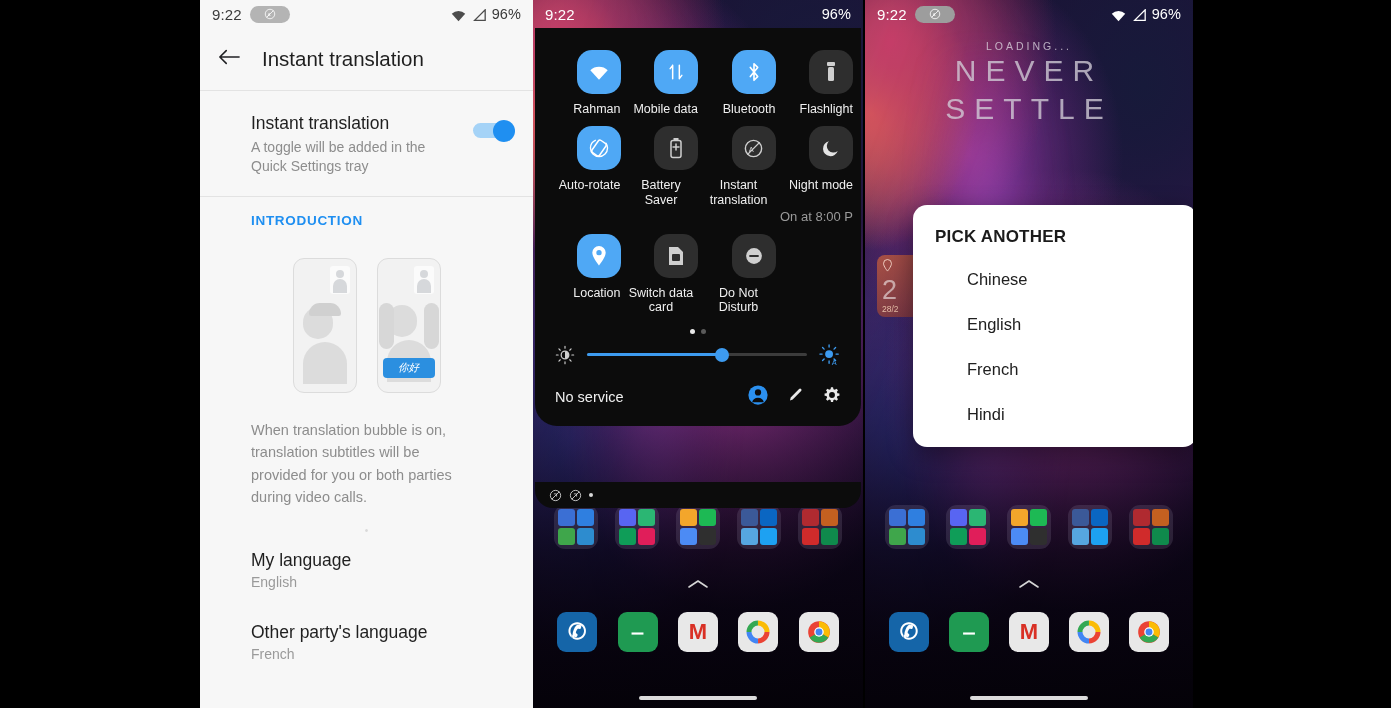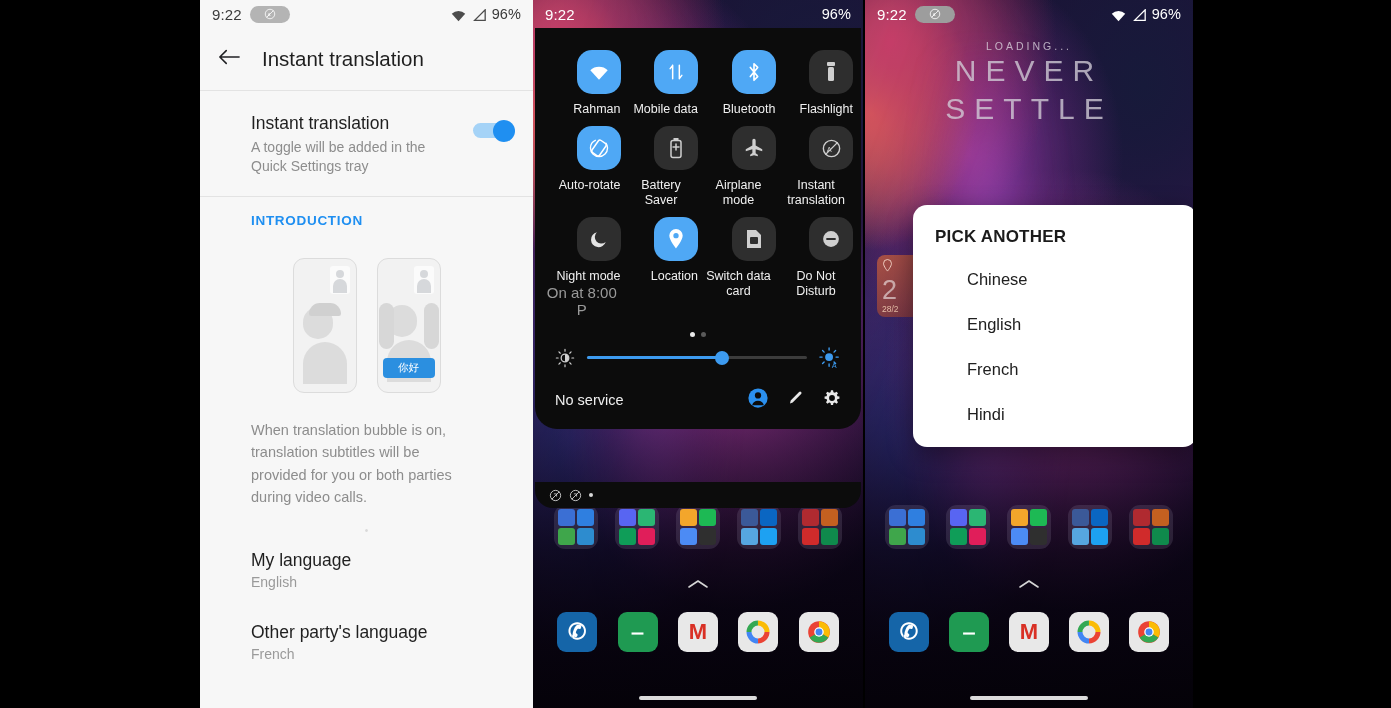--- a/index.html
+++ b/index.html
@@ -49,21 +49,21 @@
     position:absolute; left:0; top:3px; width:38px; height:15px; border-radius:8px;
     background:#a5d3f7;
   }
   .switch .knob {
     position:absolute; right:0; top:0; width:22px; height:22px; border-radius:50%;
     background:#1f8ff1;
   }
 
   .section-label { padding: 16px 18px 12px 51px; font-size:13.5px; letter-spacing:.7px; color:#1f8ff1; font-weight:700; }
 
-  .illus { display:flex; justify-content:center; gap: 20px; padding: 18px 0 0 0; }
+  .illus { display:flex; justify-content:center; gap: 20px; padding: 18px 0 0 0; font-style: italic; }
   .phone-card {
     width:64px; height:135px; border:1.4px solid #dcdcdc; border-radius:11px;
     background:#f2f2f2; position:relative; overflow:hidden;
   }
   .pip { position:absolute; right:6px; top:7px; width:20px; height:28px; border-radius:3px; background:#fbfbfb; overflow:hidden;}
   .pip .head { position:absolute; left:50%; top:4px; transform:translateX(-50%); width:8px; height:8px; border-radius:50%; background:#d6d8db;}
   .pip .body { position:absolute; left:50%; top:13px; transform:translateX(-50%); width:14px; height:14px; border-radius:7px 7px 0 0; background:#d6d8db;}
   .av { position:absolute; left:50%; transform:translateX(-50%); }
   .av .h { width:30px; height:32px; border-radius:15px; background:#dcdcdc; }
   .av .b { width:44px; height:42px; border-radius:22px 22px 0 0; background:#dcdcdc; margin-top:3px;}
@@ -118,21 +118,21 @@
     padding: 22px 8px 12px 8px;
   }
   .qs-grid { display:grid; grid-template-columns: repeat(4,1fr); row-gap: 10px; }
   .tile { display:flex; flex-direction:column; align-items:flex-end; }
   .tile .bub {
     width:44px; height:44px; border-radius: 15px; display:flex; align-items:center; justify-content:center;
   }
   .tile .bub.on { background:#4fa8f5; }
   .tile .bub.off { background:#2e2e2e; }
   .tile .lbl { margin-top:8px; font-size:12.5px; color:#f0f0f0; text-align:center; line-height:1.15; max-width: 74px;}
-  .tile .sub { font-size:15px; color:#9a9a9a; text-align:center; margin-top:0; }
+  .tile .sub { font-size:13px; color:#9a9a9a; text-align:center; margin-top:16px; }
 
   .pagedots { display:flex; justify-content:center; gap:6px; padding: 14px 0 6px 0; }
   .pagedots i { width:5px; height:5px; border-radius:50%; background:#5a5a5a; display:block; }
   .pagedots i.act { background:#e9e9e9; }
 
   .bright { display:flex; align-items:center; gap:12px; padding: 4px 12px 6px 12px; }
   .bright .bar { flex:1; position:relative; height:3px; border-radius:2px; background:#3c3c3c; }
   .bright .fill { position:absolute; left:0; top:0; height:3px; border-radius:2px; background:#3d9bf0; width:60%; }
   .bright .knob { position:absolute; top:-5.5px; left:58%; width:14px; height:14px; border-radius:50%; background:#3d9bf0; }
 
@@ -424,28 +424,20 @@
           <div class="bub off">
             <svg width="14" height="22" viewBox="0 0 14 22">
                 <rect x="4.5" y="1" width="5" height="2" fill="#cfcfcf"></rect>
                 <rect x="2" y="3.5" width="10" height="17" rx="2" fill="none" stroke="#cfcfcf" stroke-width="1.5"></rect>
                 <path d="M7 7 v6 M4 10 h6" stroke="#cfcfcf" stroke-width="1.5" stroke-linecap="round"></path>
               </svg>
           </div>
           <div class="lbl">Battery Saver</div>
         </div>
 
-        <div class="tile">
-          <div class="bub off">
-            <svg width="22" height="22" viewBox="0 0 24 24">
-                <path d="M12 2 c1.2 0 1.8 1 1.8 2.2 v5 l7.2 4.2 v2.1 l-7.2 -2.1 v4.2 l2.4 1.8 v1.6 L12 20 l-4.2 .9 v-1.6 l2.4 -1.8 v-4.2 L3 15.5 v-2.1 l7.2 -4.2 v-5 C10.2 3 10.8 2 12 2 Z" fill="#cfcfcf"></path>
-              </svg>
-          </div>
-          <div class="lbl">Airplane mode</div>
-        </div>
 
         <div class="tile">
           <div class="bub off">
             <svg width="21" height="21" viewBox="0 0 24 24">
                 <circle cx="12" cy="12" r="9.3" fill="none" stroke="#cfcfcf" stroke-width="1.6"></circle>
                 <line x1="5" y1="19" x2="19" y2="5" stroke="#cfcfcf" stroke-width="1.6"></line>
                 <text x="6.5" y="16" font-size="8.5" fill="#cfcfcf" font-family="Liberation Sans">A</text>
               </svg>
           </div>
           <div class="lbl">Instant translation</div>

